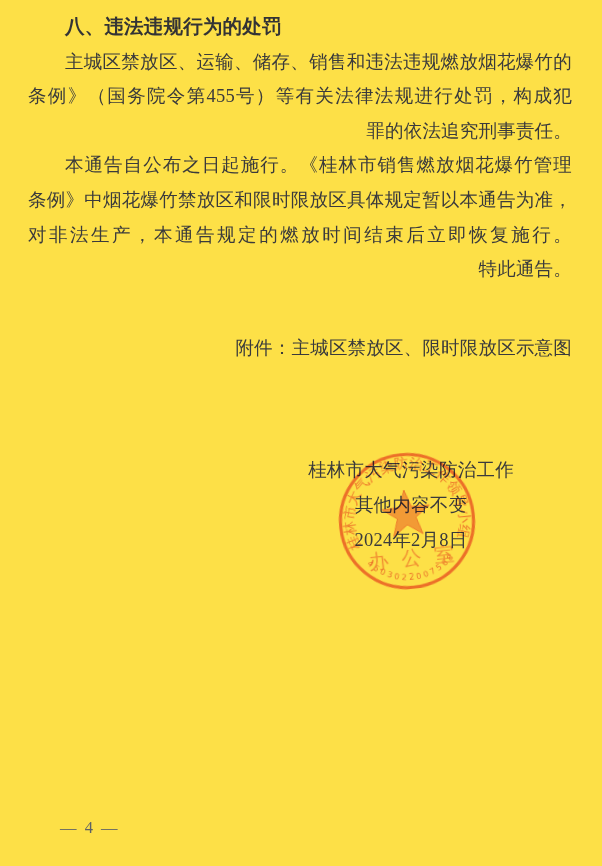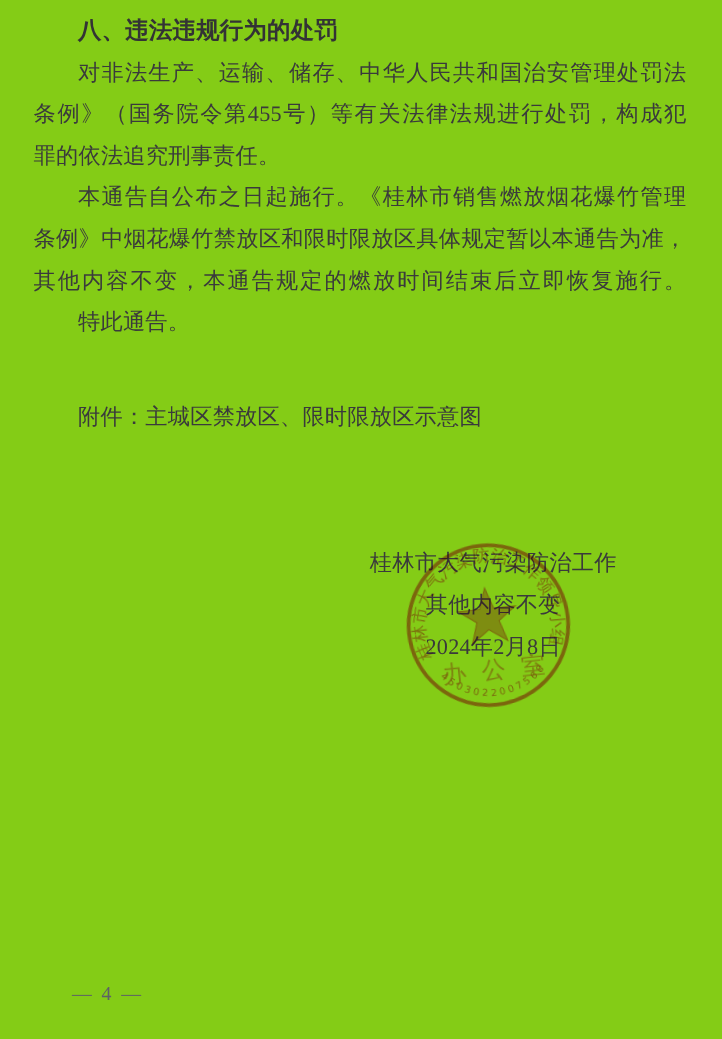--- a/index.html
+++ b/index.html
@@ -1,36 +1,36 @@
 <!DOCTYPE html>
 <html><head>
 <meta charset="utf-8">
 <style>
   html, body { margin: 0; padding: 0; background: #e8e8e8; }
   .page {
     position: relative;
     width: 602px;
     height: 866px;
-    background: #84cc16;
+    background: #fde047;
     overflow: hidden;
     font-family: "Liberation Serif", "DejaVu Serif", serif;
     color: #3a3a3c;
   }
   .doc {
     position: absolute;
     top: 10px;
     left: 28px;
     width: 544px;
   }
   .line {
     font-size: 18.5px;
     line-height: 34.6px;
     height: 34.6px;
     white-space: normal;
-    text-align: left;
+    text-align: right;
     letter-spacing: 0.2px;
   }
   .fill {
     text-align: justify;
     text-align-last: justify;
   }
   .indent { padding-left: 37px; }
   .heading {
     font-weight: 700;
     font-size: 19.5px;
@@ -68,26 +68,26 @@
     color: #5d6166;
   }
 </style>
 </head>
 <body>
 
 <div class="page">
 
   <div class="doc">
     <div class="line heading indent">八、违法违规行为的处罚</div>
-    <div class="line fill indent">对非法生产、运输、储存、中华人民共和国治安管理处罚法</div>
+    <div class="line fill indent">主城区禁放区、运输、储存、销售和违法违规燃放烟花爆竹的</div>
     <div class="line fill">条例》（国务院令第455号）等有关法律法规进行处罚，构成犯</div>
     <div class="line">罪的依法追究刑事责任。</div>
     <div class="line fill indent">本通告自公布之日起施行。《桂林市销售燃放烟花爆竹管理</div>
     <div class="line fill">条例》中烟花爆竹禁放区和限时限放区具体规定暂以本通告为准，</div>
-    <div class="line fill">其他内容不变，本通告规定的燃放时间结束后立即恢复施行。</div>
+    <div class="line fill">对非法生产，本通告规定的燃放时间结束后立即恢复施行。</div>
     <div class="line indent">特此通告。</div>
 
     <div class="line attachment indent">附件：主城区禁放区、限时限放区示意图</div>
 
     <div class="signature">
       <div class="line">桂林市大气污染防治工作</div>
       <div class="line">其他内容不变</div>
       <div class="line">2024年2月8日</div>
     </div>
   </div>

